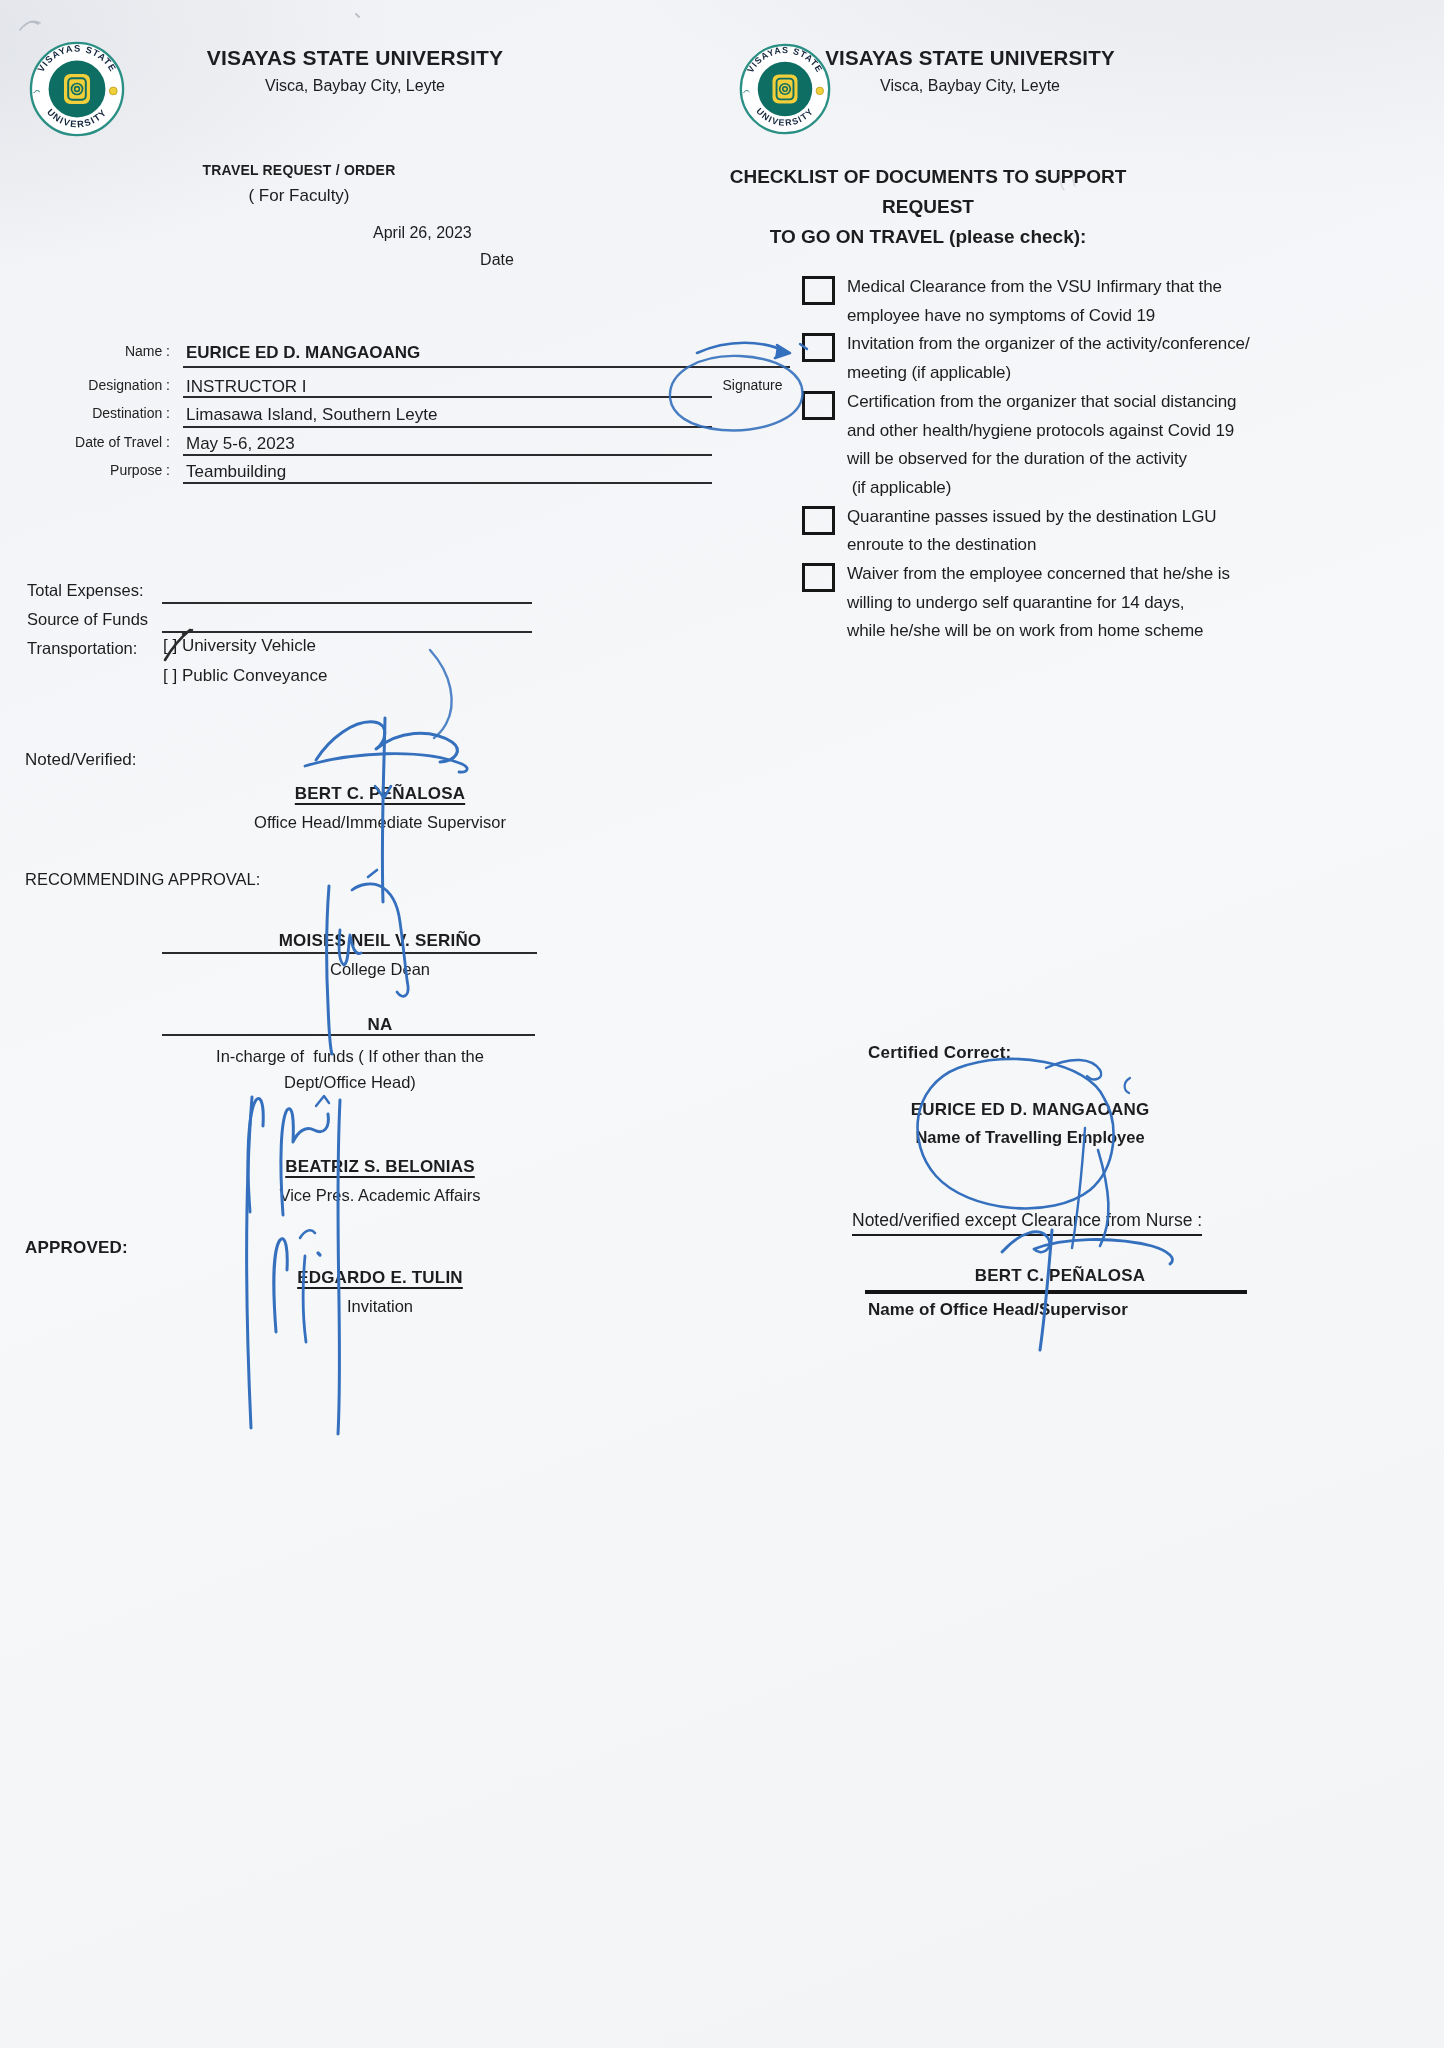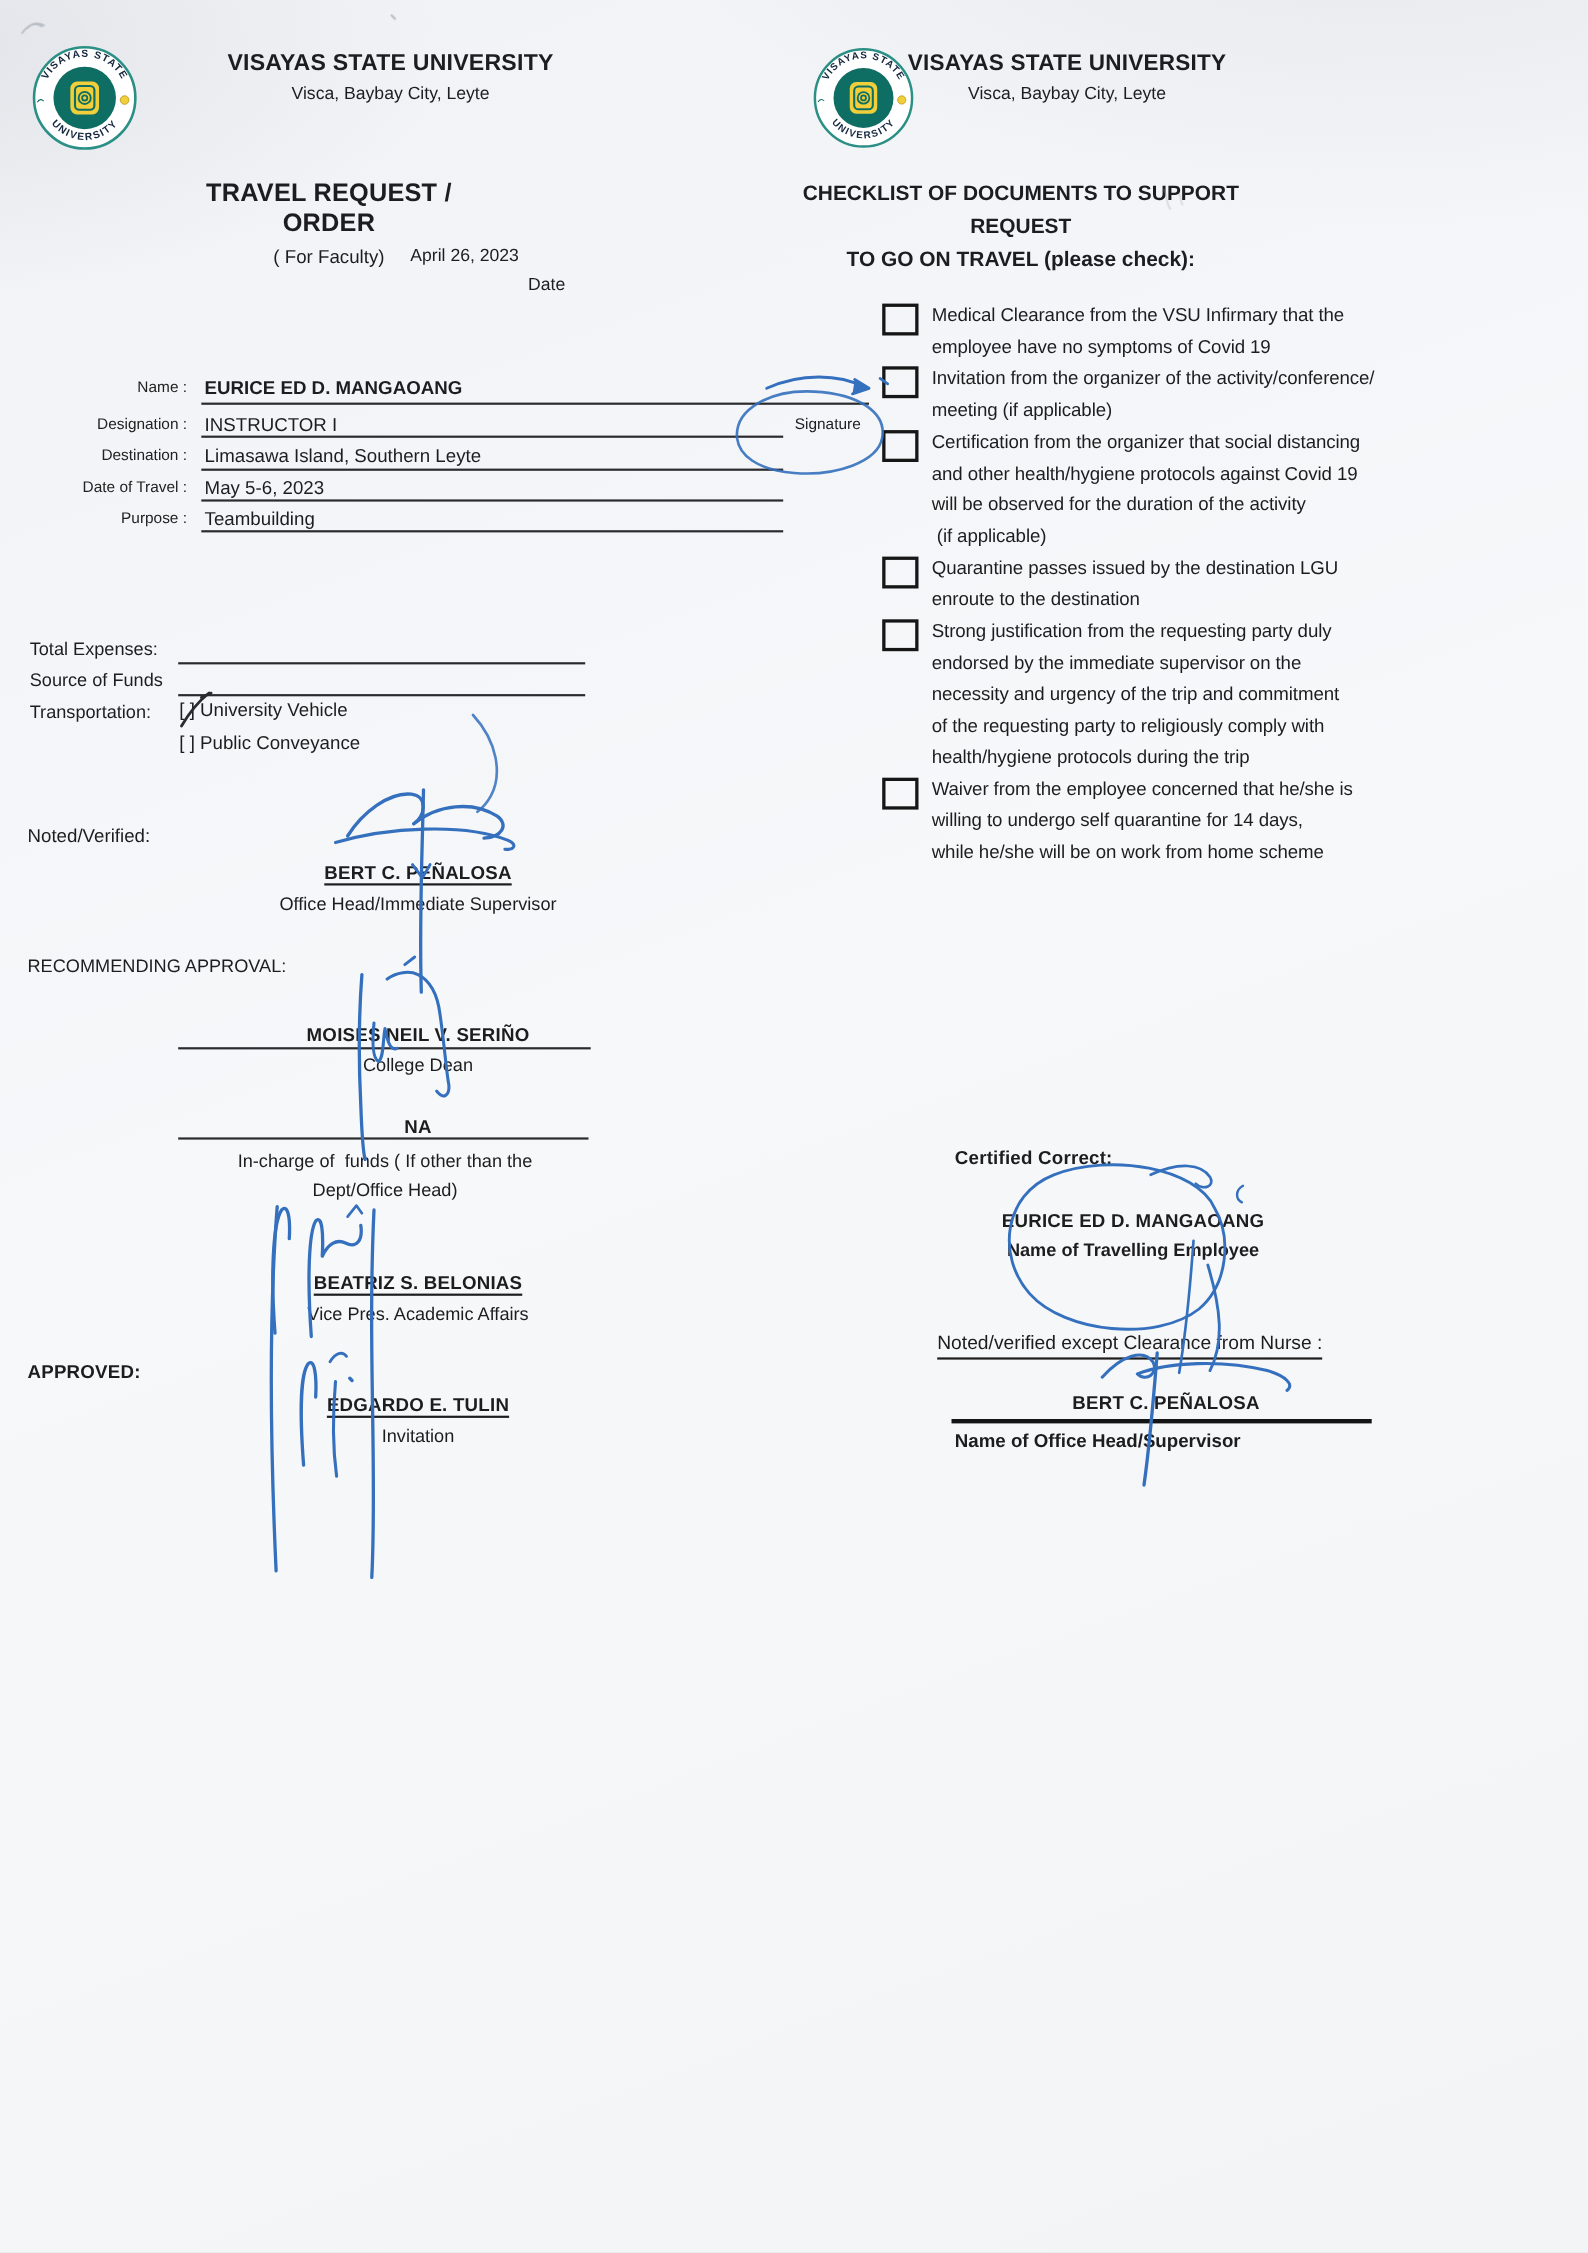--- a/index.html
+++ b/index.html
@@ -9,21 +9,21 @@
     background:
       radial-gradient(1100px 480px at 88% -4%, rgba(206,211,219,.35), transparent 60%),
       radial-gradient(900px 420px at -6% 2%, rgba(199,204,213,.38), transparent 55%),
       linear-gradient(160deg,#f1f2f5 0%,#f7f8fa 45%,#f3f4f6 100%);
   }
   .abs{position:absolute;}
   .ctr{text-align:center;}
   .b{font-weight:bold;}
   .uni-name{font-weight:bold;font-size:21px;letter-spacing:.2px;}
   .uni-addr{font-size:16px;margin-top:7px;}
-  .form-title{font-weight:bold;font-size:23px;letter-spacing:.2px;}
+  .form-title{font-weight:bold;font-size:14px;letter-spacing:.2px;}
   .form-sub{font-size:17px;margin-top:8px;}
   .f-label{position:absolute;left:0;width:150px;text-align:right;font-size:14px;color:#222;}
   .f-value{position:absolute;left:166px;font-size:17px;white-space:nowrap;}
   .rule{position:absolute;height:2px;background:#2b2b2e;}
   .rule.thick{height:4px;background:#141414;}
   .lbl16{font-size:16.5px;}
   .lbl17{font-size:17px;}
   .sig-name{font-weight:bold;font-size:17px;letter-spacing:.2px;}
   .u{text-decoration:underline;text-decoration-thickness:2px;text-underline-offset:4px;}
   .cap{font-size:16.5px;}
@@ -181,25 +181,20 @@
 will be observed for the duration of the activity
  (if applicable)</span>
     </div>
     <div class="chk-item">
       <span class="cbox"></span>
       <span class="txt">Quarantine passes issued by the destination LGU
 enroute to the destination</span>
     </div>
     <div class="chk-item">
       <span class="cbox"></span>
-      <span class="txt">Strong justification from the requesting party duly
-endorsed by the immediate supervisor on the
-necessity and urgency of the trip and commitment
-of the requesting party to religiously comply with
-health/hygiene protocols during the trip</span>
     </div>
     <div class="chk-item">
       <span class="cbox"></span>
       <span class="txt">Waiver from the employee concerned that he/she is
 willing to undergo self quarantine for 14 days,
 while he/she will be on work from home scheme</span>
     </div>
   </div>
 
   <div class="abs sig-name" style="left:868px;top:1043px;">Certified Correct:</div>

